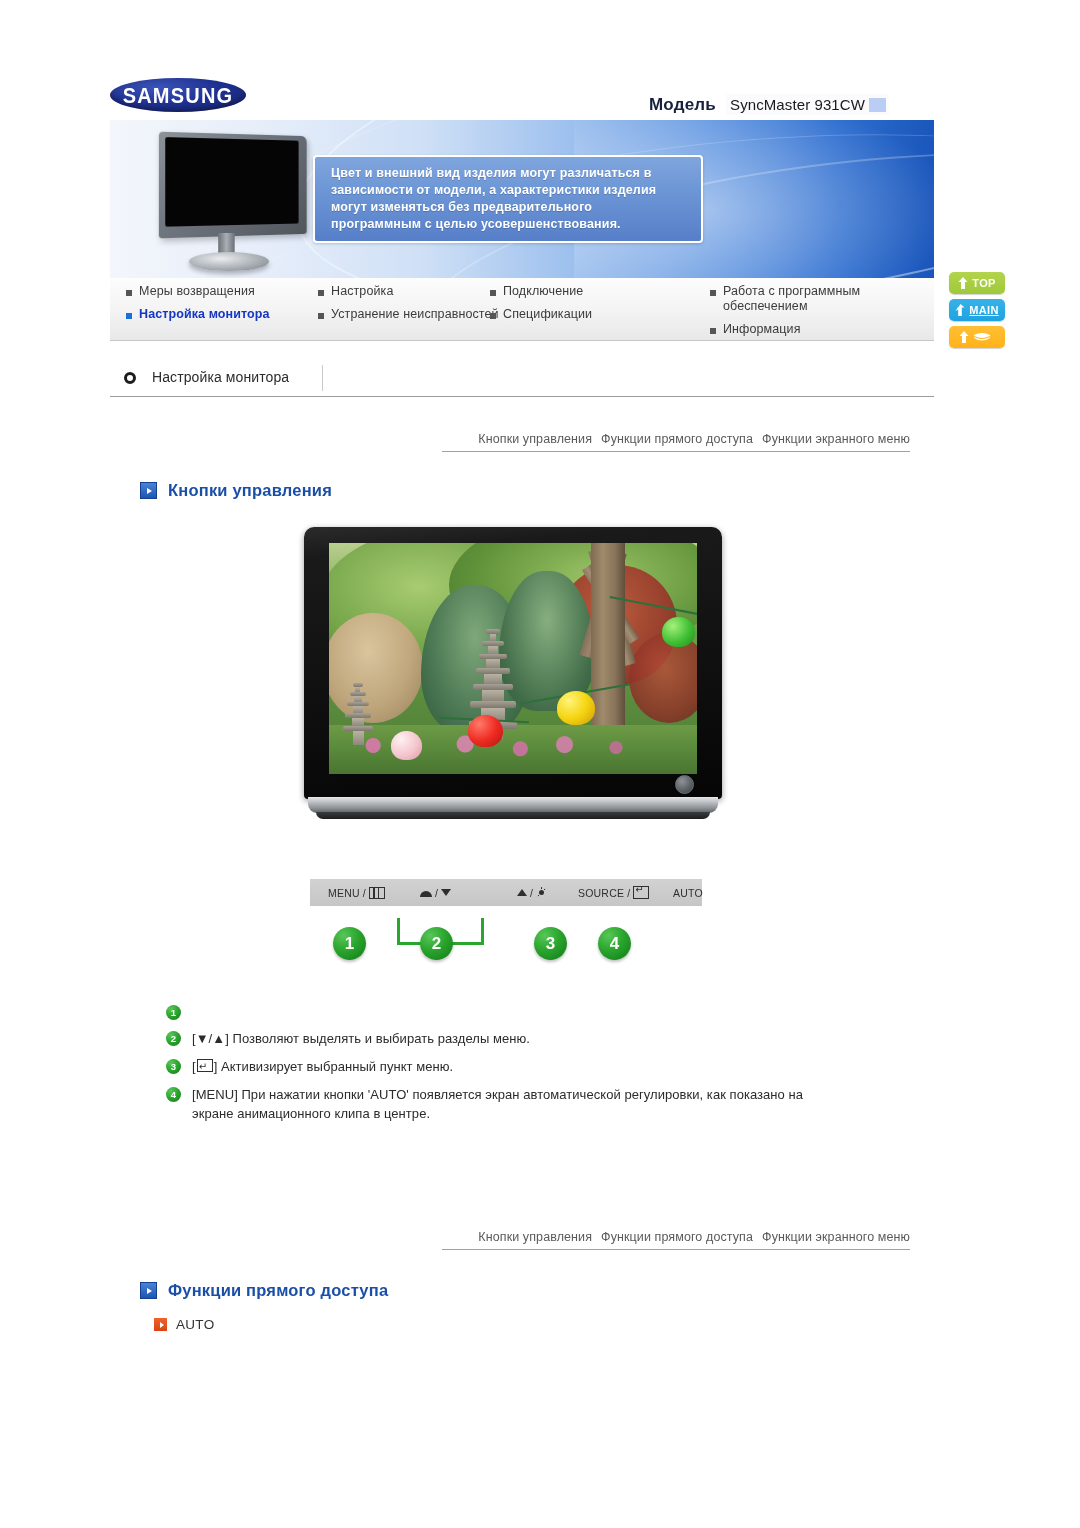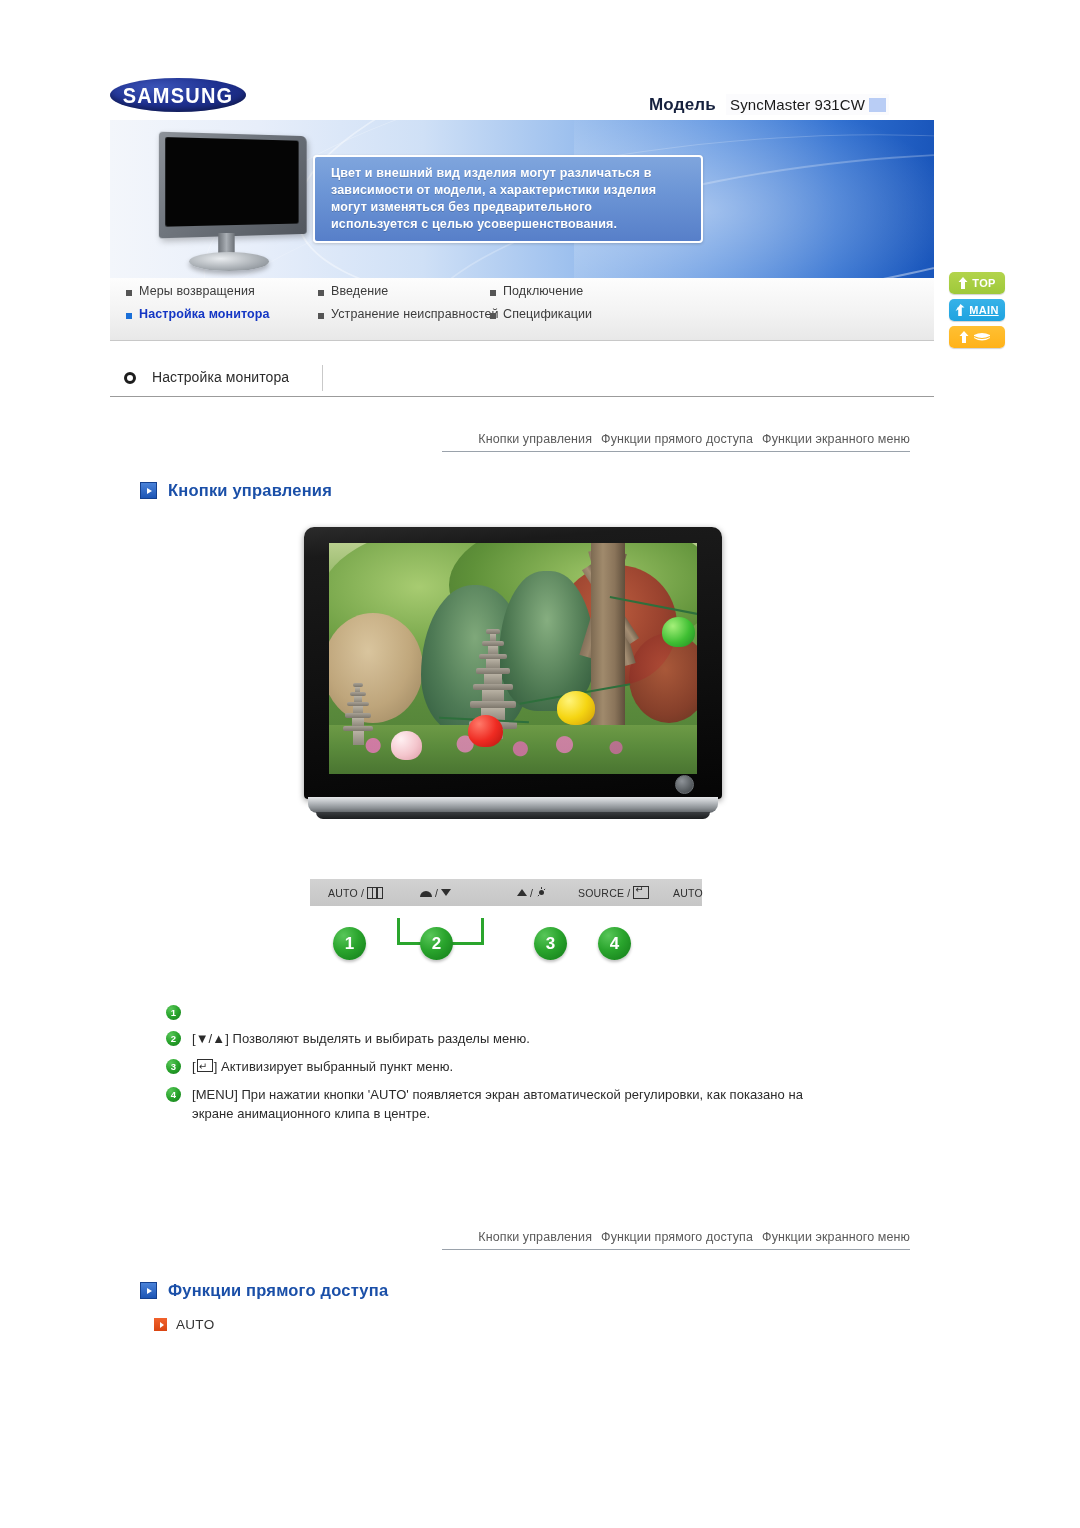--- a/index.html
+++ b/index.html
@@ -342,53 +342,63 @@
         <div class="screen"></div>
       </div>
       <div class="neck"></div>
       <div class="base"></div>
     </div>
 
     <div class="notice">
       <p>Цвет и внешний вид изделия могут различаться в</p>
       <p>зависимости от модели, а характеристики изделия</p>
       <p>могут изменяться без предварительного</p>
-      <p>используется с целью усовершенствования.</p>
+      <p>программным с целью усовершенствования.</p>
     </div>
   </div>
 
   <div class="topnav">
     <div class="col c1">
       <div class="nav-item">
         <span class="nav-bullet"></span>
         <span class="nav-text">Меры возвращения</span>
       </div>
       <div class="nav-item active">
         <span class="nav-bullet"></span>
         <span class="nav-text">Настройка монитора</span>
       </div>
     </div>
     <div class="col c2">
       <div class="nav-item">
         <span class="nav-bullet"></span>
-        <span class="nav-text">Введение</span>
+        <span class="nav-text">Настройка</span>
       </div>
       <div class="nav-item">
         <span class="nav-bullet"></span>
         <span class="nav-text">Устранение неисправностей</span>
       </div>
     </div>
     <div class="col c3">
       <div class="nav-item">
         <span class="nav-bullet"></span>
         <span class="nav-text">Подключение</span>
       </div>
       <div class="nav-item">
         <span class="nav-bullet"></span>
         <span class="nav-text">Спецификации</span>
+      </div>
+    </div>
+    <div class="col c4">
+      <div class="nav-item">
+        <span class="nav-bullet"></span>
+        <span class="nav-text two">Работа с программным обеспечением</span>
+      </div>
+      <div class="nav-item">
+        <span class="nav-bullet"></span>
+        <span class="nav-text">Информация</span>
       </div>
     </div>
   </div>
 
   <div class="sidebtns">
     <div class="sbtn sbtn-top">
       <svg width="10" height="12" viewBox="0 0 10 12">
           <path d="M5 0 L9.5 5 L7 5 L7 12 L3 12 L3 5 L0.5 5 Z" fill="#fff"></path>
         </svg>
       <span>TOP</span>
@@ -489,21 +499,21 @@
         <div class="lantern" style="left:62px;top:188px;width:31px;height:29px;background:radial-gradient(circle at 32% 28%,#fff0f2,#f4c6cd 55%,#dd9aa6 100%);"></div>
       </div>
       <div class="mon-power"></div>
     </div>
     <div class="mon-stand"></div>
     <div class="mon-stand2"></div>
   </div>
 
   <div class="strip">
     <span class="lbl l-menu">
-      <span>AUTO /</span>
+      <span>MENU /</span>
       <span class="gl-menu"></span>
     </span>
     <span class="lbl l-down">
       <span class="gl-contrast"></span>
       <span>/</span>
       <span class="gl-tri-d"></span>
     </span>
     <span class="lbl l-up">
       <span class="gl-tri-u"></span>
       <span>/</span>

